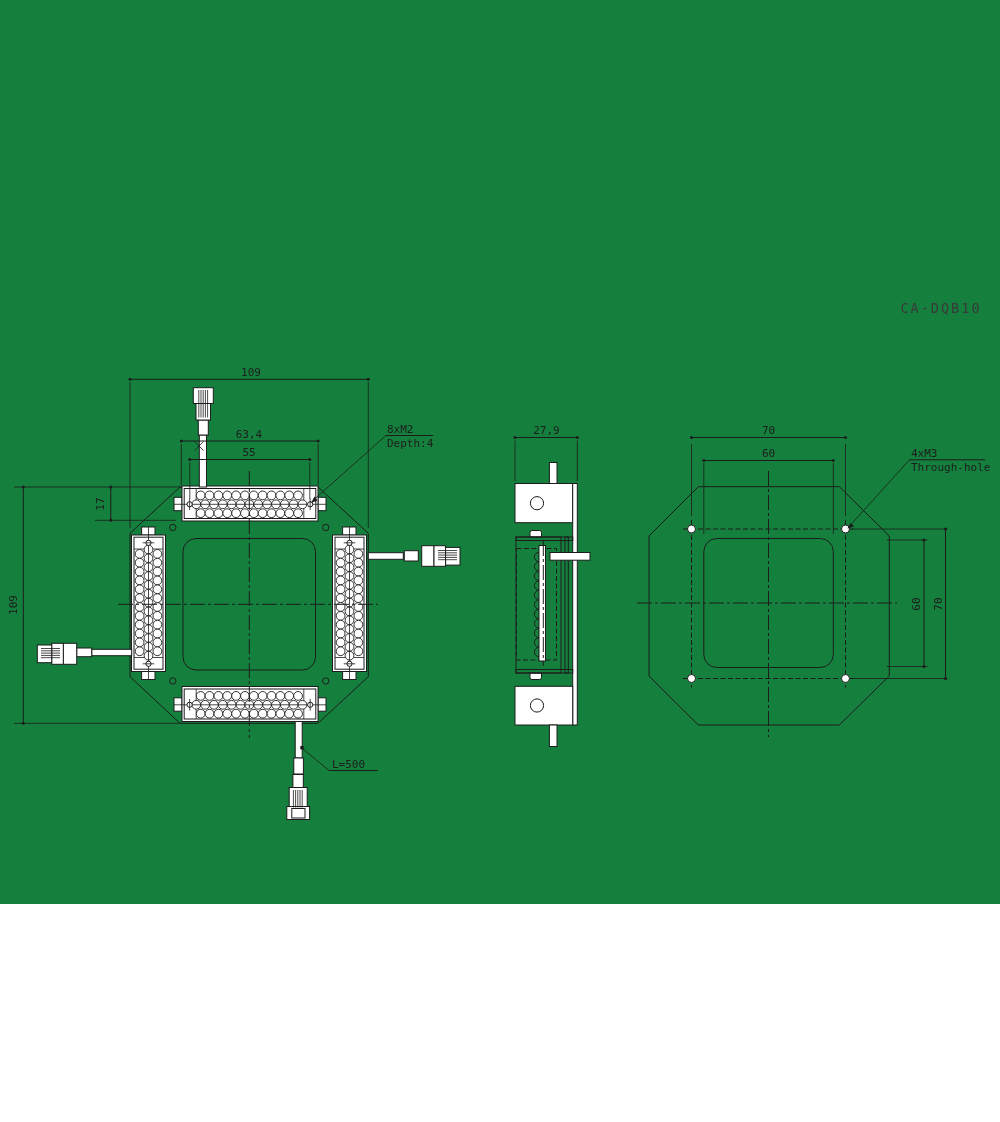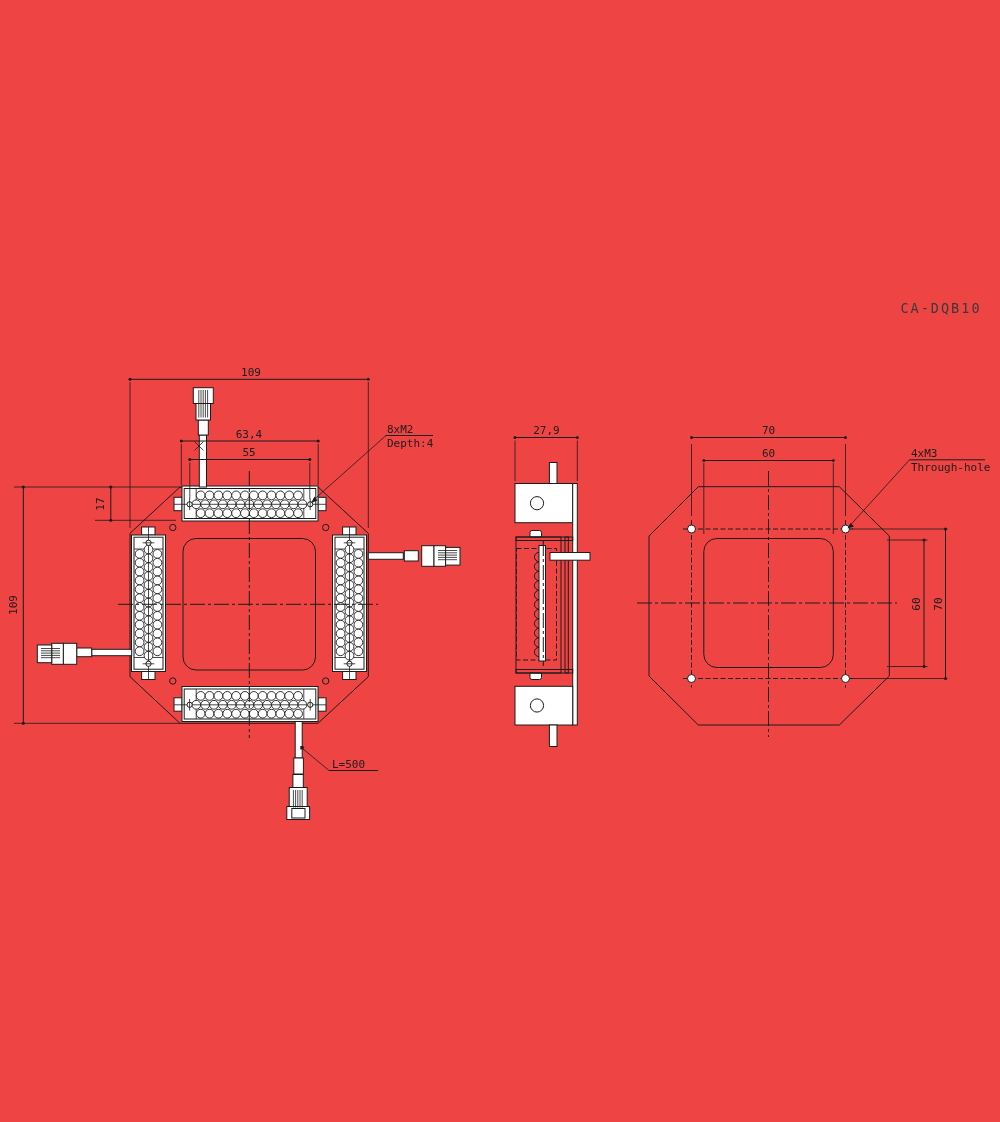--- a/index.html
+++ b/index.html
@@ -1,16 +1,16 @@
 <!DOCTYPE html>
 <html><head>
 <meta charset="utf-8">
 <style>
   html,body{margin:0;padding:0;background:#ffffff;}
-  .page{position:relative;width:1000px;height:1122px;background:#ef4444;overflow:hidden;}
+  .page{position:relative;width:1000px;height:904px;background:#15803d;overflow:hidden;}
   svg{display:block;}
   .ln{stroke:#1c1c1c;stroke-width:1;fill:none;}
   .wf{stroke:#1c1c1c;stroke-width:1;fill:#ffffff;}
   .thin{stroke-width:0.8;}
   .dash{stroke-dasharray:5 2.5;}
   .cl{stroke-dasharray:15 3 3 3;}
   .dot{fill:#1c1c1c;stroke:none;}
   .arr{fill:#1c1c1c;stroke:none;}
   .led circle{stroke:#1c1c1c;stroke-width:0.9;fill:#ffffff;}
   text{font-family:"DejaVu Sans Mono","Liberation Mono",monospace;font-size:11px;fill:#1c1c1c;}

